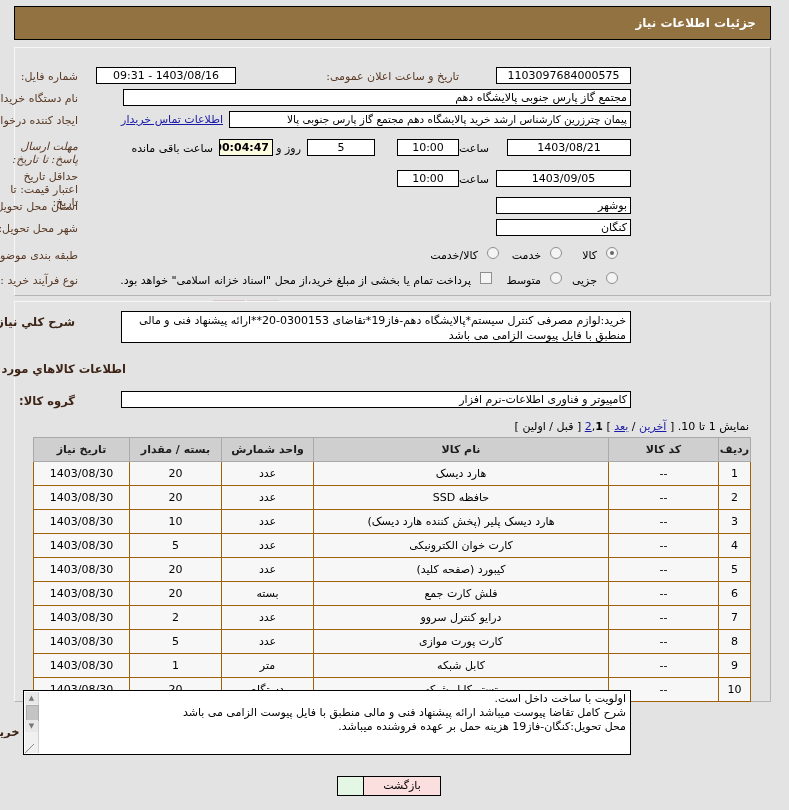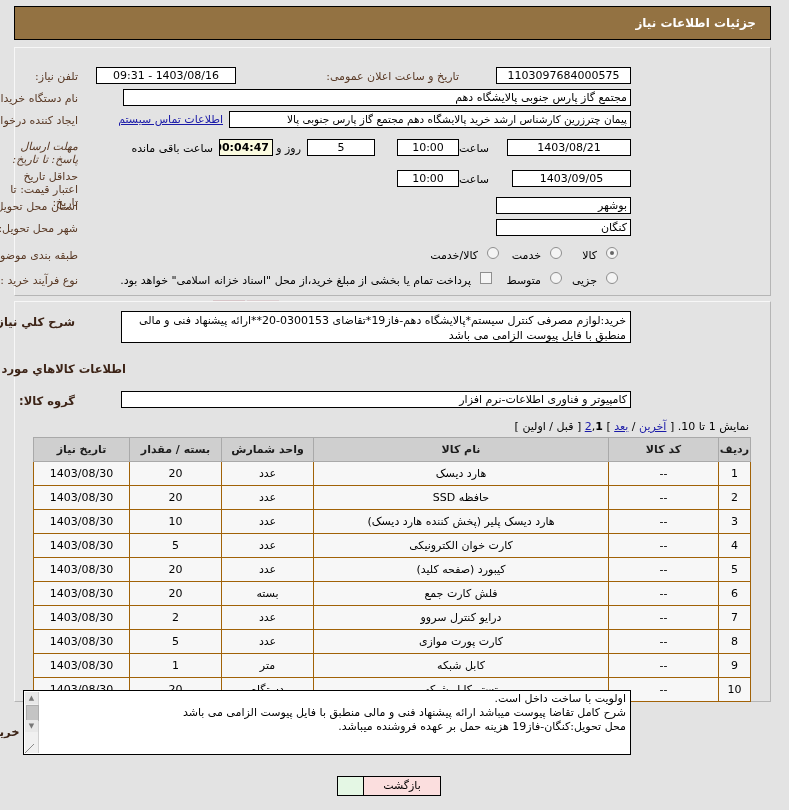--- a/index.html
+++ b/index.html
@@ -280,44 +280,44 @@
   </div>
 
   <div class="content-layer">
 
   <div class="topbar">
     <div class="topbar-title">جزئیات اطلاعات نیاز</div>
   </div>
 
   <div class="panel" id="panel-top"></div>
 
-  <div class="lbl" style="right:711px; top:70px;">تلفن نیاز:</div>
+  <div class="lbl" style="right:711px; top:70px;">شماره فایل:</div>
   <div class="inp rtl-right" style="right:158px; top:67px; width:135px; text-align:center;">1103097684000575</div>
 
   <div class="lbl" style="right:330px; top:70px;">تاریخ و ساعت اعلان عمومی:</div>
   <div class="inp" style="right:553px; top:67px; width:140px;">1403/08/16 - 09:31</div>
 
   <div class="lbl" style="right:711px; top:92px;">نام دستگاه خریدار:</div>
   <div class="inp rtl-right" style="right:158px; top:89px; width:508px;">مجتمع گاز پارس جنوبی  پالایشگاه دهم</div>
 
   <div class="lbl" style="right:711px; top:114px;">ایجاد کننده درخواست:</div>
   <div class="inp rtl-right" style="right:158px; top:111px; width:402px; font-size:10.5px;">پیمان چترزرین کارشناس ارشد خرید پالایشگاه دهم مجتمع گاز پارس جنوبی  پالا</div>
-  <div class="txt link" style="right:566px; top:113px;">اطلاعات تماس سیستم</div>
+  <div class="txt link" style="right:566px; top:113px;">اطلاعات تماس خریدار</div>
 
   <div class="lbl" style="right:711px; top:140px; width:72px; white-space:normal;font-style:italic;">مهلت ارسال پاسخ: تا تاریخ:</div>
   <div class="inp" style="right:158px; top:139px; width:124px;">1403/08/21</div>
   <div class="txt" style="right:300px; top:142px;">ساعت</div>
   <div class="inp" style="right:330px; top:139px; width:62px;">10:00</div>
   <div class="inp" style="right:414px; top:139px; width:68px;">5</div>
   <div class="txt" style="right:488px; top:142px;">روز و</div>
   <div class="inp yellow" style="right:516px; top:139px; width:54px;">00:04:47</div>
   <div class="txt" style="right:576px; top:142px;">ساعت باقی مانده</div>
 
   <div class="lbl" style="right:711px; top:170px; width:72px; white-space:normal;">حداقل تاریخ اعتبار قیمت: تا تاریخ:</div>
-  <div class="inp" style="right:158px; top:170px; width:119px;">1403/09/05</div>
+  <div class="inp" style="right:158px; top:170px; width:135px;">1403/09/05</div>
   <div class="txt" style="right:300px; top:173px;">ساعت</div>
   <div class="inp" style="right:330px; top:170px; width:62px;">10:00</div>
 
   <div class="lbl" style="right:711px; top:200px;">استان محل تحویل:</div>
   <div class="inp rtl-right" style="right:158px; top:197px; width:135px;">بوشهر</div>
 
   <div class="lbl" style="right:711px; top:222px;">شهر محل تحویل:</div>
   <div class="inp rtl-right" style="right:158px; top:219px; width:135px;">کنگان</div>
 
   <div class="lbl" style="right:711px; top:249px;">طبقه بندی موضوعی:</div>

